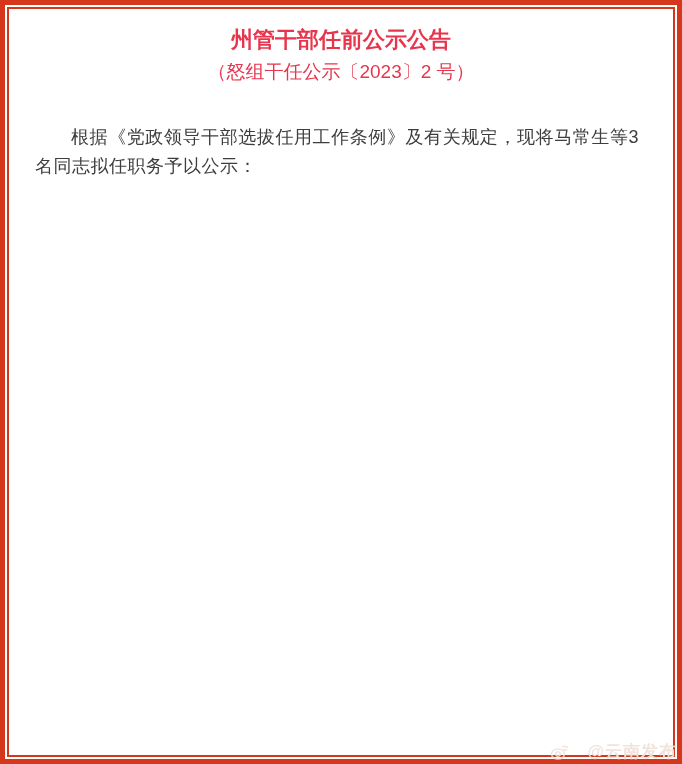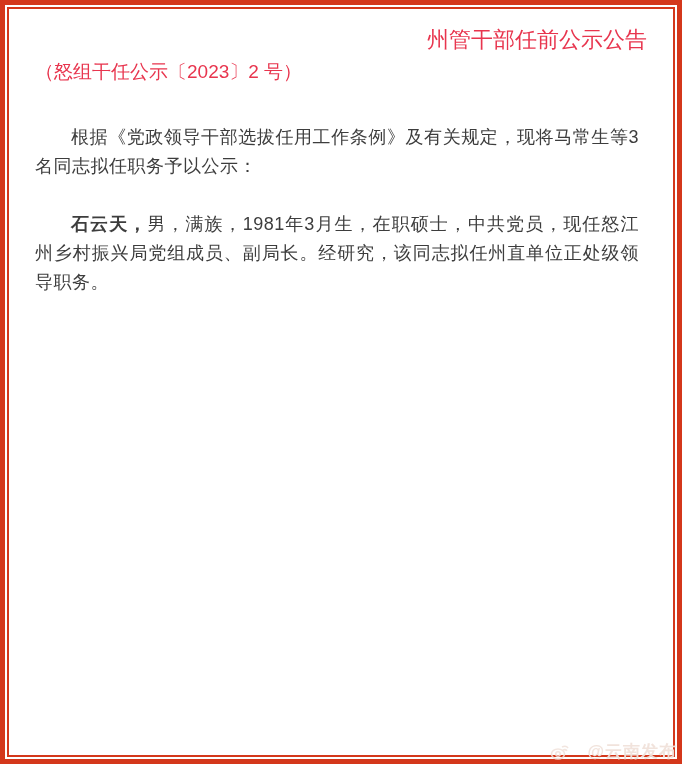--- a/index.html
+++ b/index.html
@@ -22,29 +22,29 @@
     box-sizing: border-box;
   }
   .content {
     position: absolute;
     top: 9px; left: 9px; right: 9px; bottom: 9px;
     padding: 14px 26px 0 26px;
     box-sizing: border-box;
     overflow: hidden;
   }
   .doc-title {
-    text-align: right;
+    text-align: center;
     color: #e8354e;
     font-size: 22px;
-    font-weight: normal;
+    font-weight: bold;
     line-height: 30px;
     margin: 2px 0 0 0;
   }
   .doc-number {
-    text-align: left;
+    text-align: center;
     color: #e8354e;
     font-size: 19px;
     font-weight: normal;
     line-height: 29px;
     margin: 2px 0 0 0;
   }
   .para {
     font-size: 18px;
     line-height: 29px;
     color: #3d3d3d;
@@ -78,21 +78,20 @@
   <div class="frame-inner"></div>
 
   <div class="content">
     <div class="doc-title">州管干部任前公示公告</div>
     <div class="doc-number">（怒组干任公示〔2023〕2 号）</div>
 
     <p class="para para-first"><span class="lead"></span><span>根据《党政领导干部选拔任用工作条例》及有关规定，现将马常生等3名同志拟任职务予以公示：</span></p>
 
 
 
-    <p class="para"><span class="lead">石云天，</span><span>男，满族，1981年3月生，在职硕士，中共党员，现任怒江州乡村振兴局党组成员、副局长。经研究，该同志拟任州直单位正处级领导职务。</span></p>
 
 
   </div>
 
   <div class="watermark">
     <span>
       <svg width="20" height="18" viewBox="0 0 20 18">
         <g fill="none" stroke="rgba(240,226,218,0.95)" stroke-width="1.6">
           <ellipse cx="9" cy="11" rx="6.5" ry="5"></ellipse>
           <circle cx="9" cy="11" r="2.2"></circle>

